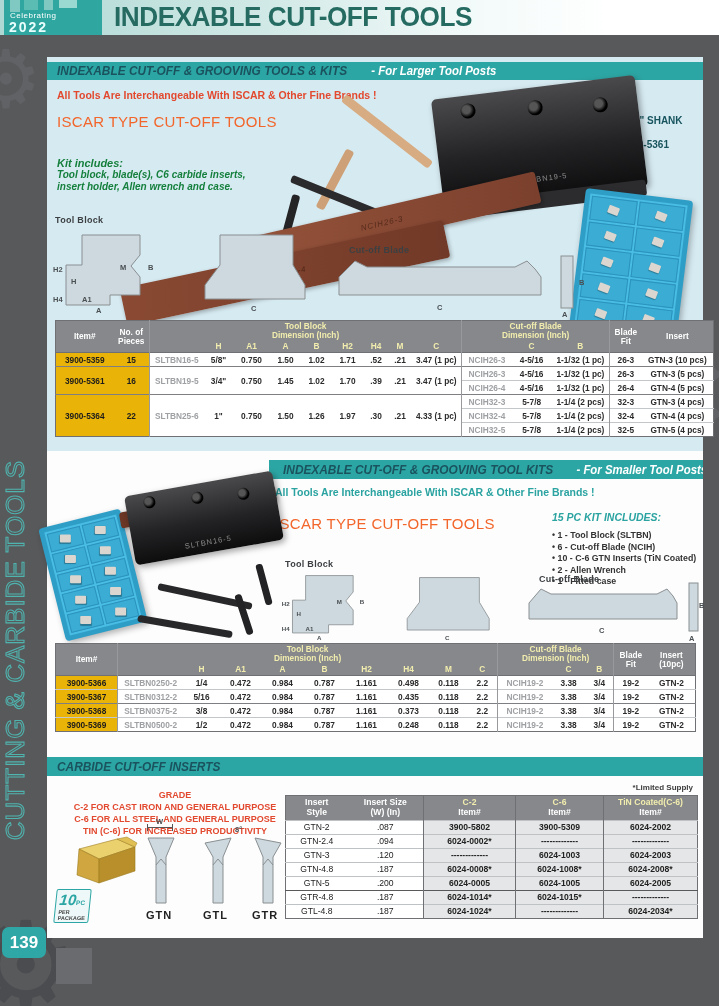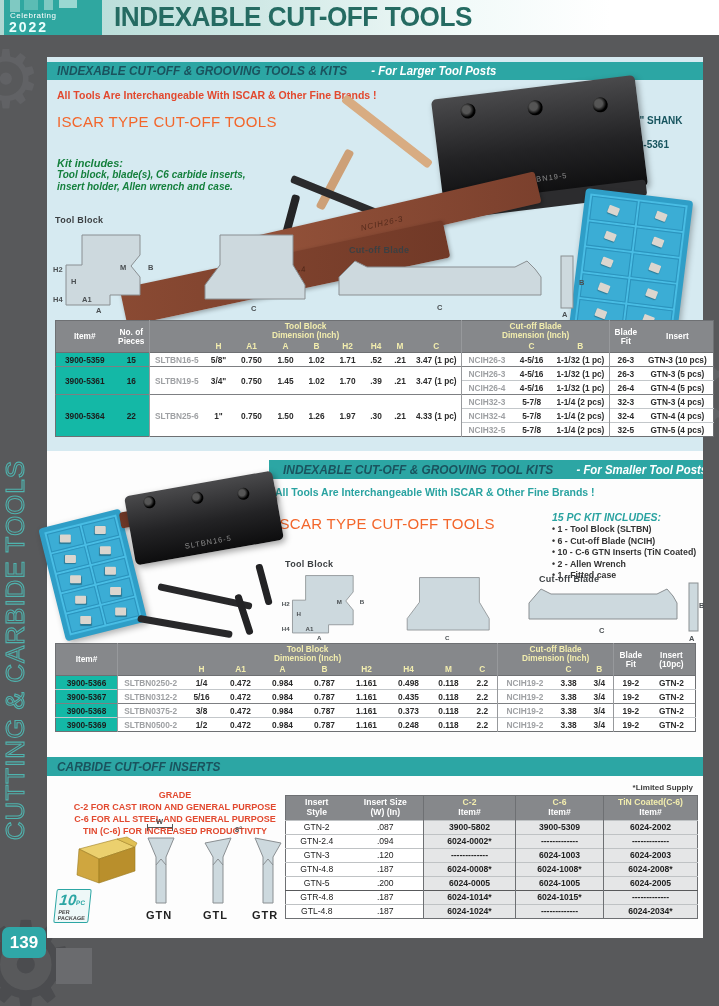--- a/index.html
+++ b/index.html
@@ -50,21 +50,21 @@
 
   .note-red { position:absolute; font-size:10.5px; font-weight:bold; color:#E2492F; }
   .note-teal { position:absolute; font-size:10.5px; font-weight:bold; color:#2AA3A1; }
   .heading-orange { position:absolute; font-size:15px; font-weight:normal; color:#F3662B; letter-spacing:.3px; }
   .kit-includes { position:absolute; color:#15803d; font-weight:bold; font-style:italic; }
   .kit-includes .kt { font-size:11px; }
   .kit-includes .kb { font-size:10px; font-style:italic; line-height:12px; white-space:pre-line; }
   .shank-note { position:absolute; color:#17545E; font-weight:bold; font-size:10px; line-height:12px; }
 
   .kitlist { position:absolute; width:160px; }
-  .kitlist .kl-title { color:#2AA3A1; font-weight:bold; font-style:italic; font-size:10.5px; margin-bottom:1px; }
+  .kitlist .kl-title { color:#2AA3A1; font-weight:bold; font-style:italic; font-size:10.5px; margin-bottom:7px; }
   .kitlist ul { list-style:none; }
   .kitlist li { font-size:8.8px; font-weight:bold; color:#333; line-height:11.5px; }
   .kitlist li::before { content:"•  "; }
 
   
   .collage { position:absolute; }
   .wrench-shaft { position:absolute; border-radius:3px; }
   .tool-block { position:absolute; background:linear-gradient(180deg,#4a4a4c 0%,#232325 55%,#0d0d0e 100%);
     border-radius:5px; box-shadow:2px 3px 6px rgba(0,0,0,.35); }
   .tool-block .lip { position:absolute; left:3%; bottom:-9px; width:96%; height:16px; background:#2c2c2e; border-radius:3px; }
@@ -89,21 +89,21 @@
   .dim { position:absolute; font-size:7.5px; color:#4a4f52; font-weight:bold; }
   .diag-label { position:absolute; font-size:9px; font-weight:bold; color:#3c4043; letter-spacing:.3px; }
 
   
   table.spec { position:absolute; border-collapse:collapse; table-layout:fixed;
     background:#fff; border:1.5px solid #6E7073; font-family:"Liberation Sans",sans-serif; }
   table.spec th { background:#86888B; color:#fff; font-size:8.3px; font-weight:bold;
     line-height:1.1; white-space:pre-line; padding:1px 0; text-align:center; }
   table.spec th.y { color:#F2EDAE; }
   table.spec td { font-size:8.3px; text-align:center; padding:1.5px 1px; color:#2b2b2b; font-weight:bold; white-space:nowrap; overflow:hidden; }
-  table.spec td.item { background:#14b8a6; color:#1c1c1c; }
+  table.spec td.item { background:#eab308; color:#1c1c1c; }
   table.spec td.model { color:#9EA0A3; }
   table.spec .grp-l { border-left:1px solid #97999C; }
   table.spec tbody tr.sub-row td { border-top:1px solid #C3C7CA; }
   table.spec tbody tr.grp-sep td { border-top:1.4px solid #7D7F82; }
   table.spec thead { border-bottom:1.4px solid #6E7073; }
 
   table.inserts { position:absolute; border-collapse:collapse; table-layout:fixed;
     background:#fff; border:1.5px solid #6E7073; }
   table.inserts th { background:#86888B; padding:2px 0; text-align:center; }
   table.inserts th .h-top { display:block; font-size:8.6px; font-weight:bold; color:#fff; line-height:1.15; }

